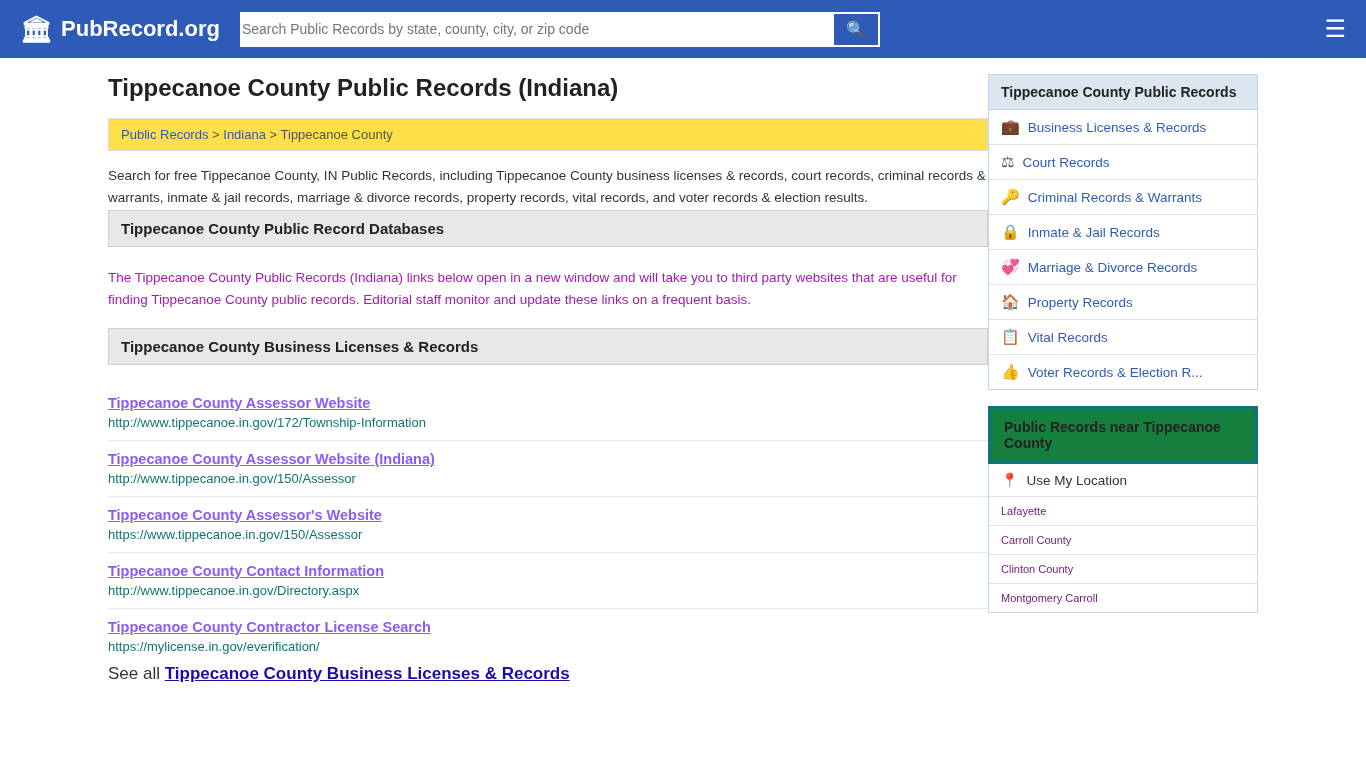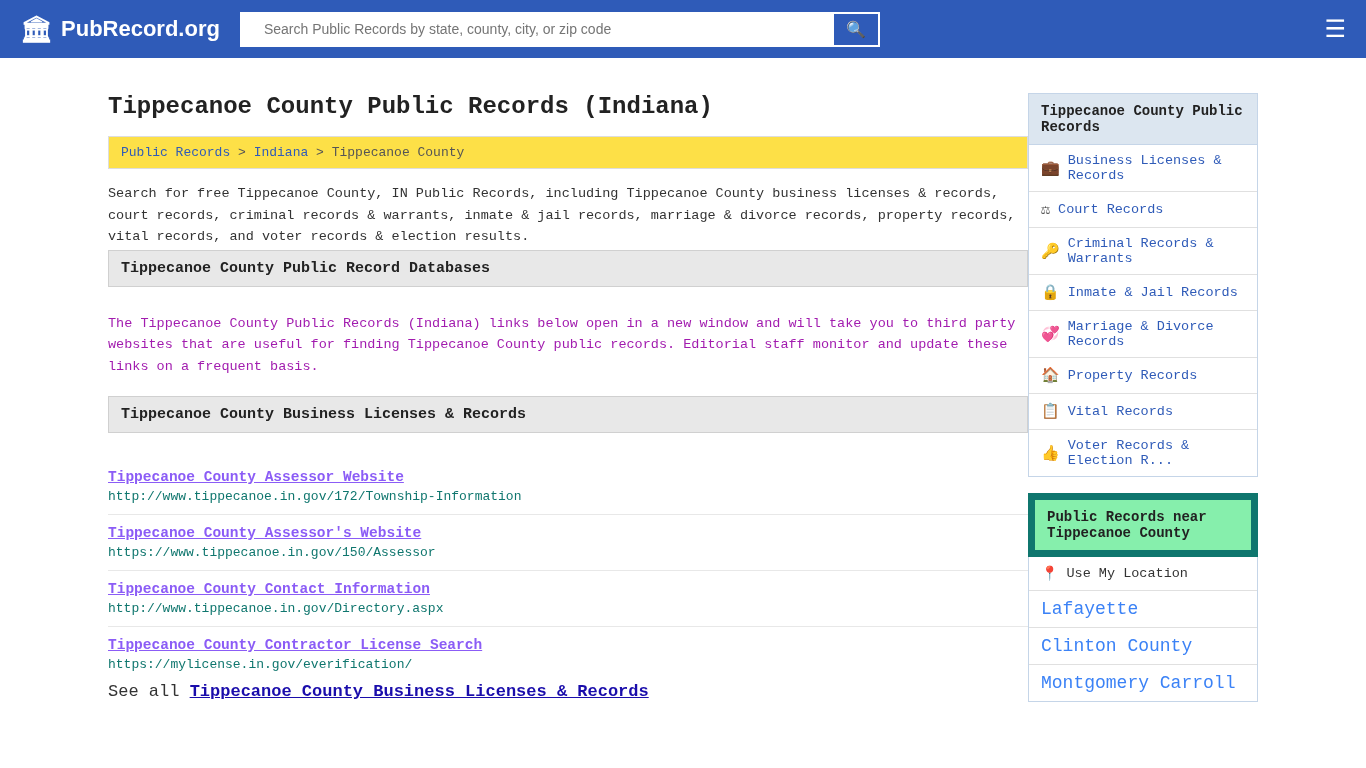--- a/index.html
+++ b/index.html
@@ -27,21 +27,21 @@
     #logo-icon {
       font-size: 26px;
     }
     #search-bar-wrapper {
       flex: 1;
       display: flex;
       max-width: 640px;
     }
     #search-input {
       flex: 1;
-      padding: 8px 24px;
+      padding: 8px 2px;
       font-size: 14px;
       border: none;
       outline: none;
       border-radius: 0;
     }
     #search-button {
       background: #2f5bb8;
       border: 2px solid #fff;
       color: #fff;
       padding: 6px 12px;
@@ -55,22 +55,21 @@
       font-size: 24px;
       cursor: pointer;
       margin-left: auto;
     }
 
     
     #content-wrapper {
       display: flex;
       max-width: 1180px;
       margin: 0 auto;
-      padding: 35px 15px;
-      font-family: Liberation Mono, monospace;
+      padding: 16px 15px;
     }
 
     
     #main-content {
       flex: 1;
       min-width: 0;
     }
     #page-title {
       font-size: 24px;
       font-weight: bold;
@@ -92,21 +91,21 @@
       color: #333;
       line-height: 1.6;
       margin-bottom: 2px;
     }
     .section-header {
       background: #e8e8e8;
       padding: 9px 12px;
       font-size: 15px;
       font-weight: bold;
       color: #222;
-      margin-bottom: 26px;
+      margin-bottom: 20px;
       border: 1px solid #d0d0d0;
     }
     #db-desc {
       font-size: 13.5px;
       color: #a21caf;
       line-height: 1.6;
       margin-bottom: 18px;
     }
     .record-entry {
       border-bottom: 1px solid #e8e8e8;
@@ -132,21 +131,21 @@
     }
     .see-all a {
       color: #1a0dab;
       font-weight: bold;
       text-decoration: underline;
       cursor: pointer;
     }
 
     
     #sidebar {
-      width: 230px;
+      width: 270px;
       flex-shrink: 0;
     }
     .sidebar-section-title {
       background: #dce6f0;
       padding: 9px 12px;
       font-size: 14px;
       font-weight: bold;
       color: #222;
       border: 1px solid #c5d5e8;
       margin-bottom: 0;
@@ -167,41 +166,41 @@
       font-size: 13.5px;
       text-decoration: none;
     }
     .sidebar-item:last-child { border-bottom: none; }
     .sidebar-item .si-icon {
       font-size: 15px;
       color: #555;
       flex-shrink: 0;
     }
     .nearby-section-title {
-      background: #86efac;
+      background: #15803d;
       padding: 9px 12px;
       font-size: 14px;
       font-weight: bold;
       color: #222;
-      border: 7px solid #0f766e;
+      border: 4px solid #0f766e;
       margin-bottom: 0;
     }
     .nearby-list {
       border: 1px solid #c5d5e8;
       border-top: none;
     }
     .nearby-item {
       display: flex;
       align-items: center;
       gap: 8px;
       padding: 8px 12px;
       border-bottom: 1px solid #e0e0e0;
       cursor: pointer;
-      color: #3b82f6;
-      font-size: 18px;
+      color: #701a75;
+      font-size: 11px;
       text-decoration: none;
     }
     .nearby-item:last-child { border-bottom: none; }
     .nearby-item .ni-icon {
       font-size: 14px;
       color: #555;
       flex-shrink: 0;
     }
     .nearby-item.location-item { color: #333; font-size: 13.5px; }
   </style>
@@ -241,20 +240,24 @@
     <p id="db-desc">The Tippecanoe County Public Records (Indiana) links below open in a new window and will take you to third party websites that are useful for finding Tippecanoe County public records. Editorial staff monitor and update these links on a frequent basis.</p>
 
     <div class="section-header">Tippecanoe County Business Licenses &amp; Records</div>
 
     <div id="records-list">
     <div class="record-entry">
       <a class="record-link" href="#">Tippecanoe County Assessor Website</a>
       <span class="record-url">http://www.tippecanoe.in.gov/172/Township-Information</span>
     </div>
         <div class="record-entry">
+      <a class="record-link" href="#">Tippecanoe County Assessor Website (Indiana)</a>
+      <span class="record-url">http://www.tippecanoe.in.gov/150/Assessor</span>
+    </div>
+        <div class="record-entry">
       <a class="record-link" href="#">Tippecanoe County Assessor's Website</a>
       <span class="record-url">https://www.tippecanoe.in.gov/150/Assessor</span>
     </div>
         <div class="record-entry">
       <a class="record-link" href="#">Tippecanoe County Contact Information</a>
       <span class="record-url">http://www.tippecanoe.in.gov/Directory.aspx</span>
     </div>
         <div class="record-entry">
       <a class="record-link" href="#">Tippecanoe County Contractor License Search</a>
       <span class="record-url">https://mylicense.in.gov/everification/</span>
@@ -306,20 +309,23 @@
     <div class="nearby-section-title">Public Records near Tippecanoe County</div>
     <div class="nearby-list" id="sidebar-nearby-list">
         <a href="#" class="nearby-item location-item">
           <span class="ni-icon">📍</span>
                       <span>Use My Location</span>
         </a>
         <a href="#" class="nearby-item">
           <span>Lafayette</span>
         </a>
         <a href="#" class="nearby-item">
+          <span>Carroll County</span>
+        </a>
+        <a href="#" class="nearby-item">
           <span>Clinton County</span>
         </a>
         <a href="#" class="nearby-item">
           <span>Montgomery Carroll</span>
         </a>
       </div>
   </aside>
 
 </div>
 

